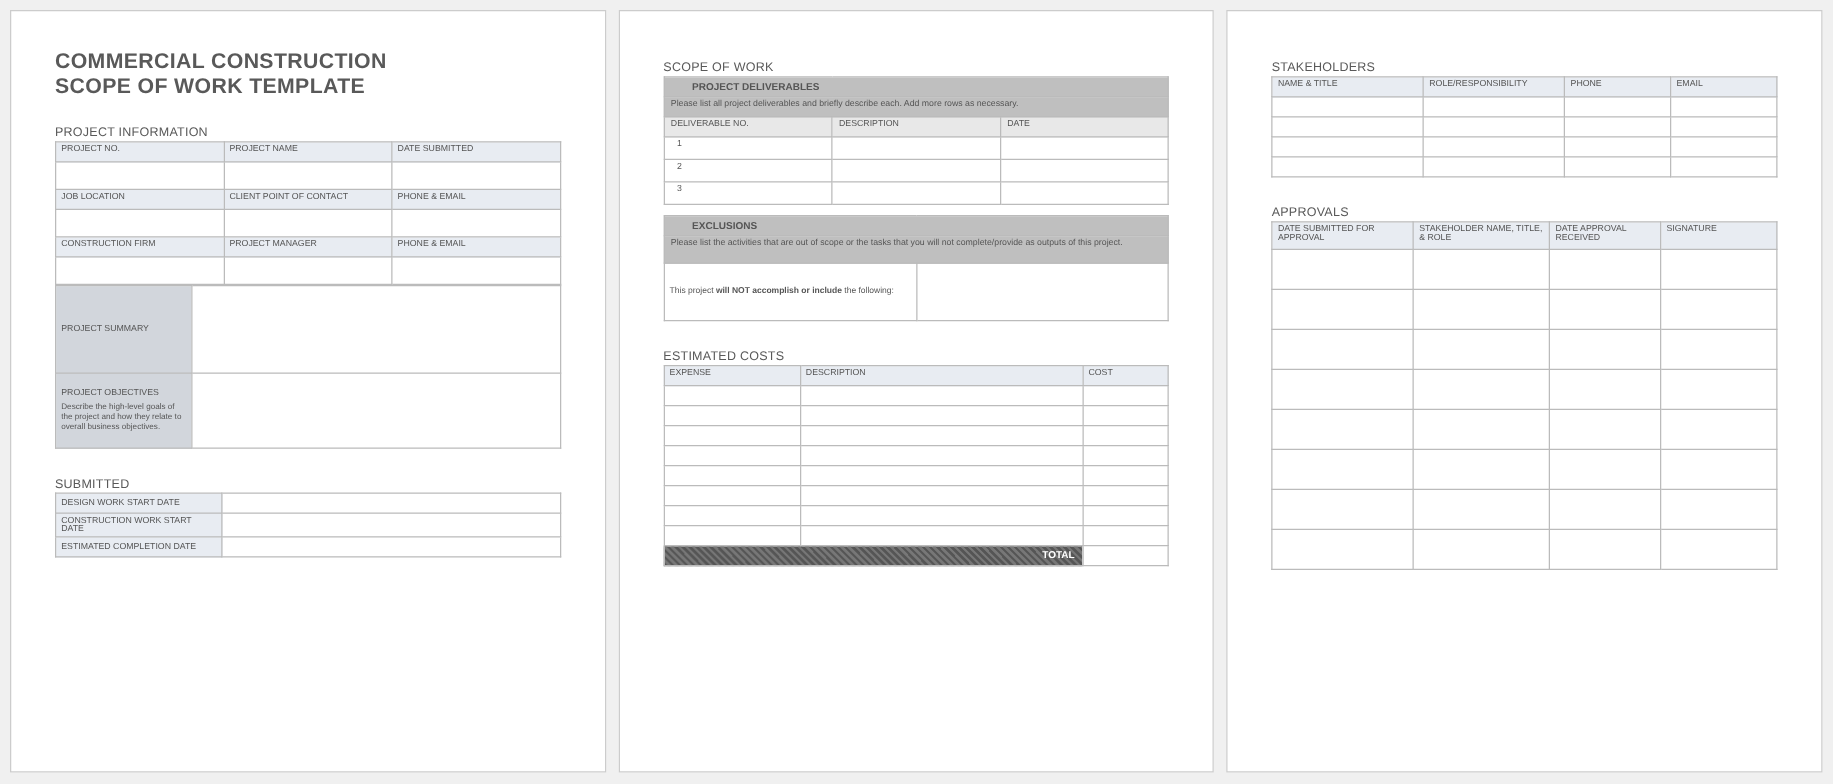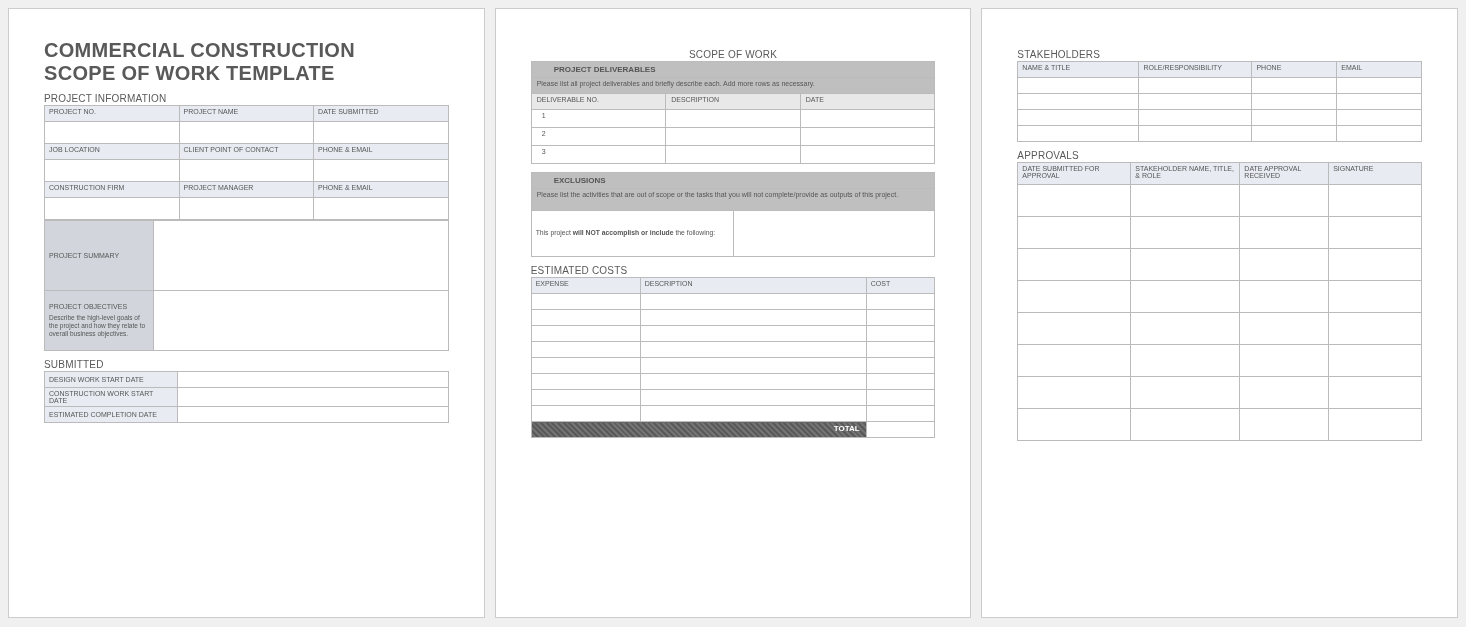--- a/index.html
+++ b/index.html
@@ -14,31 +14,31 @@
     background: #fff;
     border: 1px solid #ccc;
     width: 480px;
     height: 610px;
     padding: 30px 35px;
     font-size: 8px;
     color: #555;
     overflow: hidden;
   }
   .title {
-    font-size: 20px;
+    font-size: 17px;
     font-weight: bold;
     color: #595959;
     line-height: 1.15;
     margin-bottom: 6px;
     letter-spacing: 0.3px;
   }
   .section-heading {
     font-size: 10px;
     color: #595959;
-    margin-top: 8px;
+    margin-top: 23px;
     margin-bottom: 1px;
     letter-spacing: 0.2px;
   }
   table {
     border-collapse: collapse;
     width: 100%;
     table-layout: fixed;
   }
   td, th {
     border: 1px solid #bbb;
@@ -167,21 +167,21 @@
         </tr>
     <tr>
           <td class="label-cell">ESTIMATED COMPLETION DATE</td>
           <td></td>
         </tr>
   </tbody>
     </table>
 </div>
 
 <div class="page">
-  <div class="section-heading" style="margin-top:10px;text-align:center;">SCOPE OF WORK</div>
+  <div class="section-heading" style="margin-top:10px;">SCOPE OF WORK</div>
   <table>
     <tbody>
         <tr>
           <td colspan="3" class="dark-band">PROJECT DELIVERABLES</td>
         </tr>
     <tr>
           <td colspan="3" class="instr">Please list all project deliverables and briefly describe each. Add more rows as necessary.</td>
         </tr>
     <tr>
       <td class="subhead" style="width:27%;">DELIVERABLE NO.</td>

